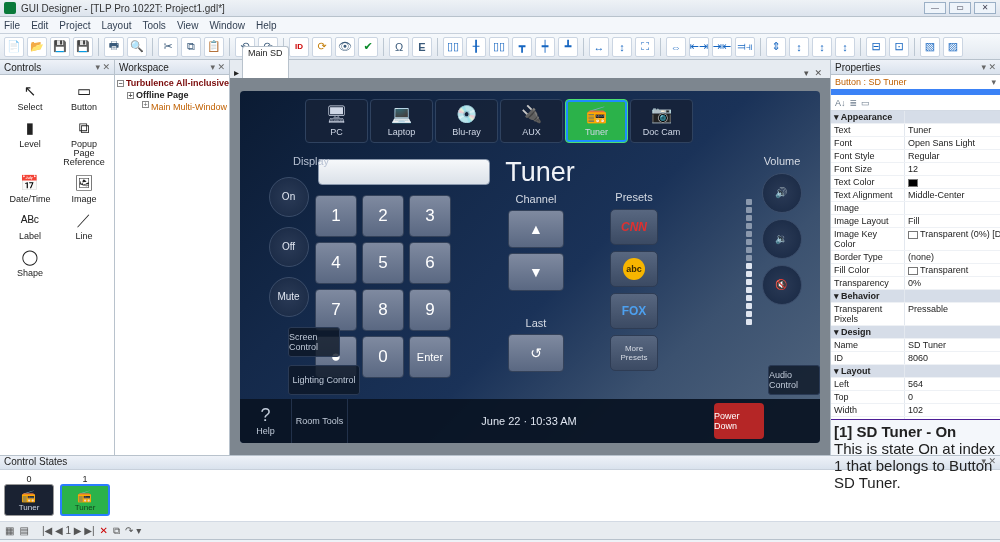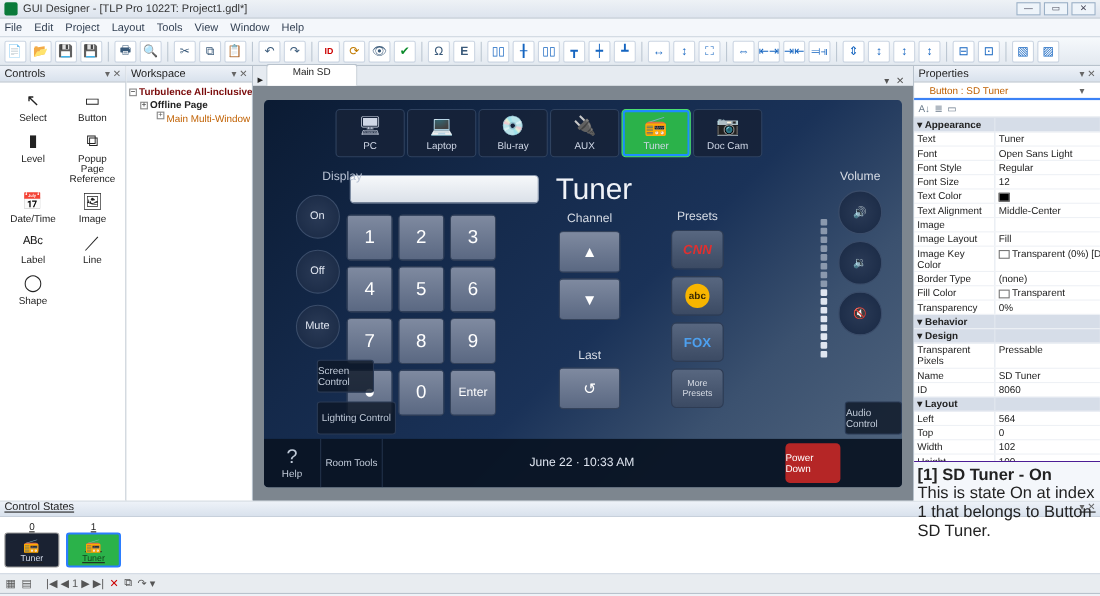--- a/index.html
+++ b/index.html
@@ -29,21 +29,21 @@
   .tree{flex:1;overflow:auto;font-size:9px;line-height:12px;padding:2px;}
   .tree .root{color:#7a0a0a;font-weight:bold;}
   .tree .off{font-weight:bold;}
   .tree .main{color:#c06000;justify-content:flex-end;}
   .tree .nd{white-space:nowrap;}
   .tree .i1{padding-left:10px;}
   .box{display:inline-block;width:7px;height:7px;border:1px solid #888;background:#fff;margin-right:2px;vertical-align:middle;font-size:7px;line-height:6px;text-align:center;color:#555;}
   
   .canvas-area{flex:1;background:#7d868f;display:flex;flex-direction:column;}
   .tabrow{height:18px;background:#e6ebf1;display:flex;align-items:flex-end;padding:0 4px;gap:3px;}
-  .tab{height:20px;background:#fff;border:1px solid #b8c2cc;border-bottom:none;padding:1px 23px;font-size:9px;border-radius:3px 3px 0 0;margin-top:48px;}
+  .tab{height:32px;background:#fff;border:1px solid #b8c2cc;border-bottom:none;padding:1px 5px;font-size:9px;border-radius:3px 3px 0 0;margin-top:48px;}
   .tabrow .tabops{margin-left:auto;font-size:9px;color:#555;display:flex;gap:6px;padding-right:4px;}
   .canvas{flex:1;display:flex;align-items:center;justify-content:center;padding:8px;}
   .screen{width:580px;height:352px;background:linear-gradient(135deg,#0b1b33,#14294a 30%,#1a3258 55%,#3b516f 75%,#52667f);border-radius:4px;position:relative;overflow:hidden;color:#d6dbe4;}
   .srctabs{position:absolute;left:65px;top:8px;display:flex;gap:2px;}
   .srctab{width:63px;height:44px;background:rgba(22,34,56,.9);border:1px solid #2f425f;border-radius:4px;display:flex;flex-direction:column;align-items:center;justify-content:center;gap:2px;font-size:9px;color:#cfd7e6;}
   .srctab.sel{background:#2bb24a;border-color:#4be070;box-shadow:0 0 0 2px #1e8cff inset;}
   .srctab .ico{font-size:17px;}
   .title{position:absolute;top:66px;left:200px;width:200px;text-align:center;color:#f0f3f8;font-size:27px;font-weight:300;}
   .disp{position:absolute;left:8px;top:64px;display:flex;flex-direction:column;gap:10px;align-items:center;}
   .sectl{font-size:11px;color:#b8c2d3;margin-left:45px;}
@@ -69,33 +69,33 @@
   .clock{flex:1;text-align:center;font-size:11px;color:#dfe5f0;}
   .pdown{width:50px;height:36px;background:#b52626;border-radius:4px;margin:4px;display:flex;flex-direction:column;align-items:center;justify-content:center;font-size:9px;color:#fff;line-height:10px;}
   .lightctl{position:absolute;left:0;bottom:46px;width:72px;}
   .screenctl{position:absolute;left:0;bottom:86px;width:52px;height:30px;}
   .audioctl{position:absolute;right:0;bottom:46px;width:52px;}
   .meter{position:absolute;right:68px;top:108px;width:6px;display:flex;flex-direction:column;gap:2px;}
   .meter span{height:6px;background:#8a98ad;border-radius:1px;}
   .meter span.on{background:#dfe5f0;}
   
   .props{width:170px;border-left:1px solid #b8c2cc;background:#fff;display:flex;flex-direction:column;font-size:9px;justify-content:center;}
-  .props .obj{color:#c06000;padding:2px 14px;border-bottom:2px solid #3b82f6;display:flex;}
+  .props .obj{color:#c06000;padding:2px 4px;border-bottom:6px solid #3b82f6;display:flex;}
   .props .obj .dd{margin-left:auto;color:#666;}
   .ptoolbar{height:16px;border-bottom:1px solid #d3dae4;display:flex;align-items:center;gap:4px;padding:0 4px;color:#6a7a8a;}
   .pbody{flex:1;overflow:auto;}
   .prow{display:flex;border-bottom:1px solid #eef1f5;}
   .prow.cat{background:#d6dde8;font-weight:bold;}
   .prow .k{width:74px;padding:1px 3px;border-right:1px solid #e3e8ef;}
   .prow .v{flex:1;padding:1px 3px;white-space:nowrap;overflow:hidden;}
   .prow .sw{display:inline-block;width:10px;height:8px;border:1px solid #777;vertical-align:middle;margin-right:2px;}
   .pdesc{border-top:1px solid #4c1d95;padding:3px;font-size:15px;background:#f4f7fb;height:36px;}
   .pdesc .pt{font-weight:bold;}
   
-  .cstates{height:66px;border-top:1px solid #b8c2cc;background:#fff;text-decoration:underline;}
+  .cstates{height:66px;border-top:1px solid #b8c2cc;background:#fff;}
   .cstates .hdr{height:14px;background:linear-gradient(#eef2f8,#d9e2ed);border-bottom:1px solid #c7d0db;padding:0 4px;font-size:10px;display:flex;}
   .cstates .hdr .x{margin-left:auto;font-size:9px;color:#666;}
   .csbody{padding:4px;display:flex;gap:6px;align-items:flex-start;}
   .state{width:50px;text-align:center;}
   .state .num{font-size:9px;}
   .state .prev{width:50px;height:32px;border:1px solid #999;border-radius:3px;display:flex;flex-direction:column;align-items:center;justify-content:center;font-size:8px;}
   .state .prev.off{background:#1a2232;color:#cfd7e6;}
   .state .prev.on{background:#2bb24a;color:#12431d;border:2px solid #2b7dff;}
   .cs-tool{height:18px;border-top:1px solid #d3dae4;display:flex;align-items:center;gap:5px;padding:0 5px;font-size:10px;color:#555;}
   
@@ -432,27 +432,27 @@
           <div class="v"><span class="sw" style="background:#fff"></span>Transparent</div>
         </div>
         <div class="prow">
           <div class="k">Transparency</div>
           <div class="v">0%</div>
         </div>
         <div class="prow cat">
           <div class="k">▾ Behavior</div>
           <div class="v"></div>
         </div>
+        <div class="prow">
+          <div class="k">Transparent Pixels</div>
+          <div class="v">Pressable</div>
+        </div>
         <div class="prow cat">
           <div class="k">▾ Design</div>
           <div class="v"></div>
-        </div>
-        <div class="prow">
-          <div class="k">Transparent Pixels</div>
-          <div class="v">Pressable</div>
         </div>
         <div class="prow">
           <div class="k">Name</div>
           <div class="v">SD Tuner</div>
         </div>
         <div class="prow">
           <div class="k">ID</div>
           <div class="v">8060</div>
         </div>
         <div class="prow cat">

